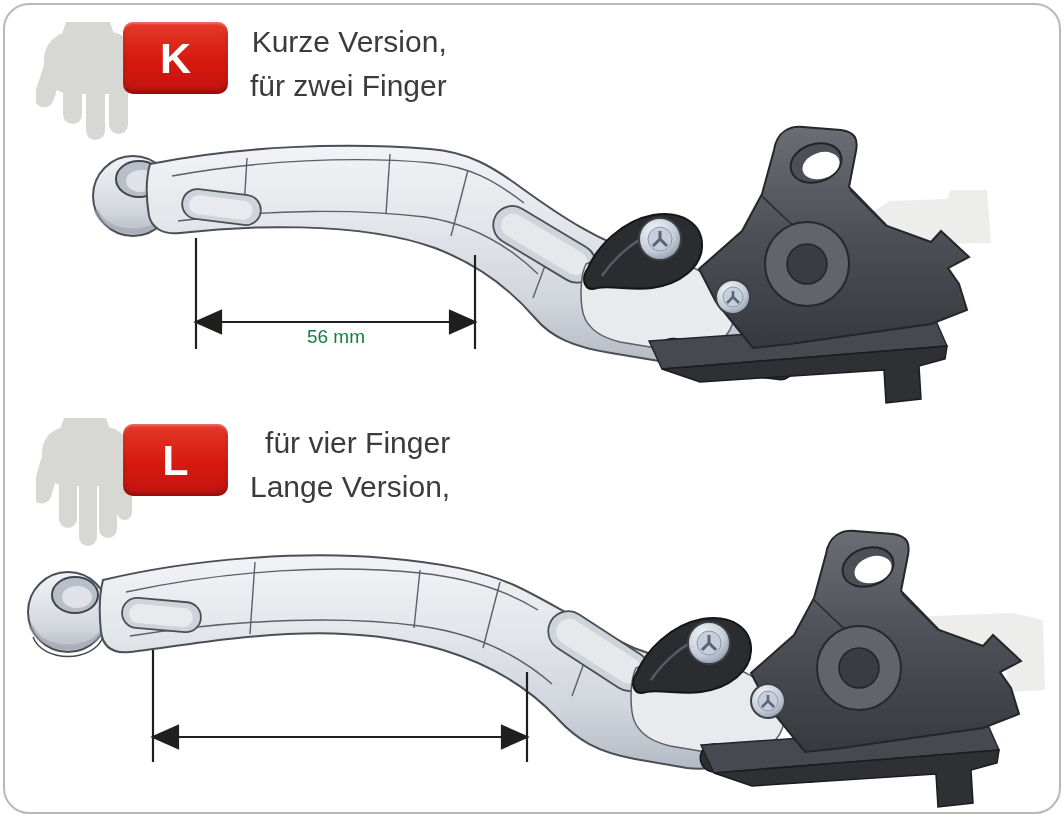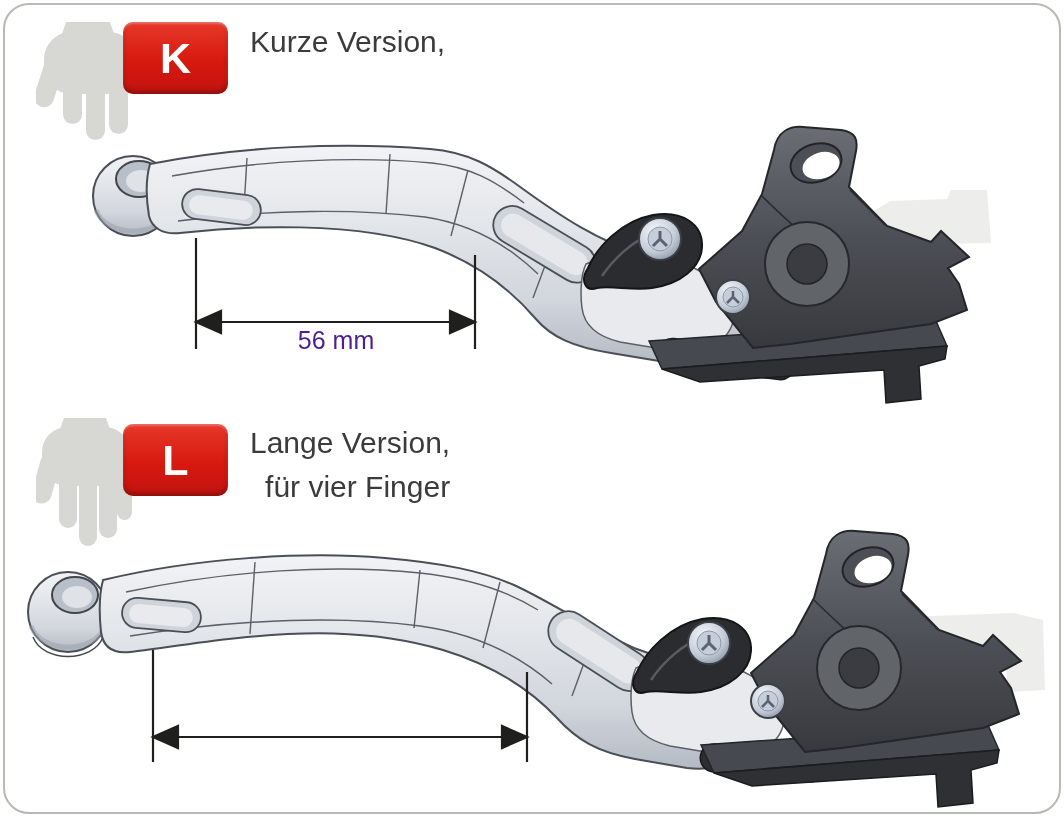--- a/index.html
+++ b/index.html
@@ -24,21 +24,21 @@
   }
   .badge-k{top:22px;}
   .badge-l{top:424px;}
   .section-title{
     position:absolute;left:250px;color:#3b3b3b;font-size:30px;line-height:44px;
   }
   .title-k{top:20px;}
   .title-l{top:421px;}
   .section-title span{display:block;text-align:right;}
   .dim-label{
-    position:absolute;width:170px;text-align:center;color:#4c1d95;font-size:25px;
+    position:absolute;width:170px;text-align:center;color:#15803d;font-size:19px;
   }
   .dim-k{left:251px;top:326px;}
   .dim-l{left:255px;top:741px;}
 </style>
 </head>
 <body>
 
 <div class="canvas">
 
   <div class="frame"></div>
@@ -69,24 +69,25 @@
       <rect x="63" y="51" width="18" height="69" rx="9"></rect>
       <rect x="81" y="45" width="15" height="57" rx="7.5"></rect>
     </g>
   </svg>
 
   <div class="badge badge-k">K</div>
   <div class="badge badge-l">L</div>
 
   <div class="section-title title-k">
     <span>Kurze Version,</span>
+    <span>für zwei Finger</span>
   </div>
   <div class="section-title title-l">
+    <span>für vier Finger</span>
     <span>Lange Version,</span>
-    <span>für vier Finger</span>
   </div>
 
   <svg class="art" viewBox="0 0 1064 817" aria-hidden="true">
     <defs>
       <linearGradient id="sil" x1="0" y1="0" x2="0" y2="1">
         <stop offset="0" stop-color="#f2f3f6"></stop>
         <stop offset="0.35" stop-color="#e3e6ea"></stop>
         <stop offset="0.7" stop-color="#d2d6dd"></stop>
         <stop offset="1" stop-color="#b4bac4"></stop>
       </linearGradient>

